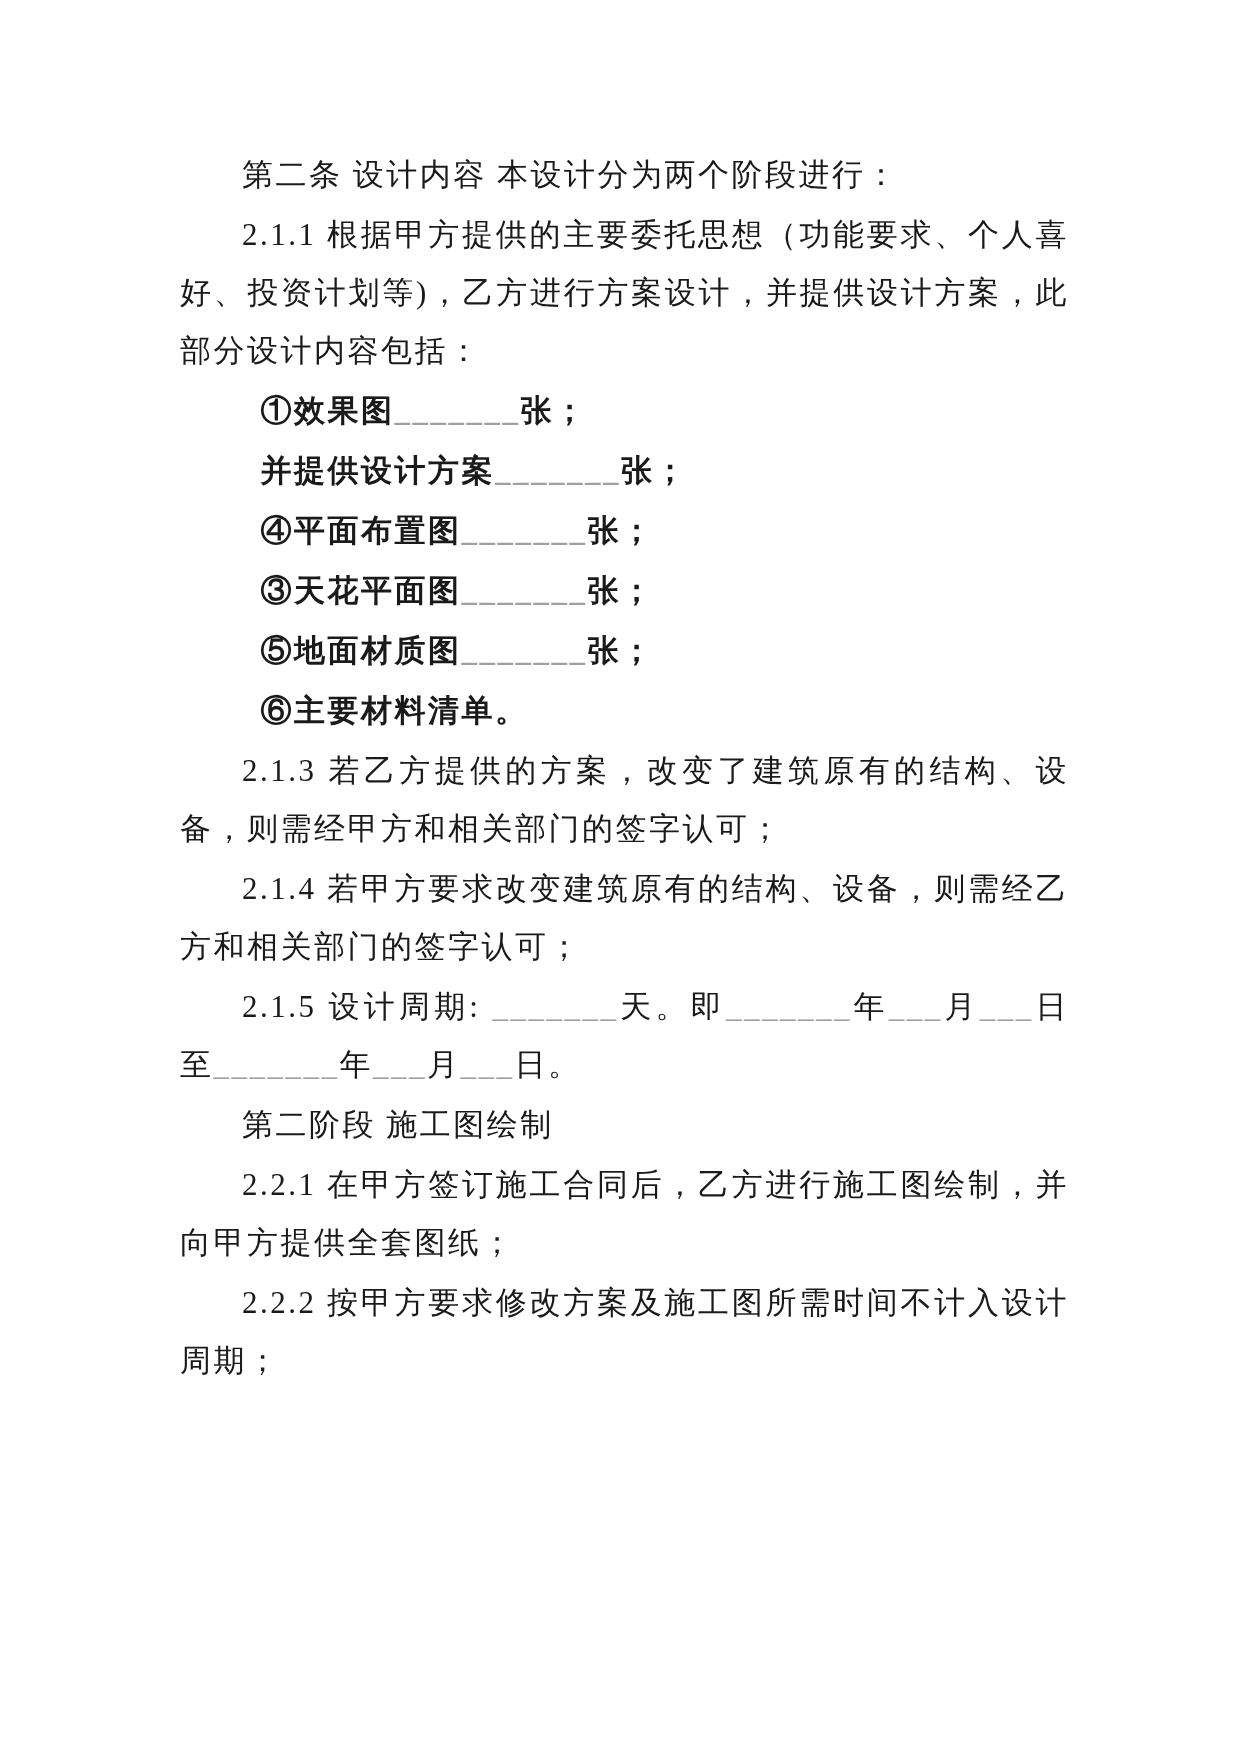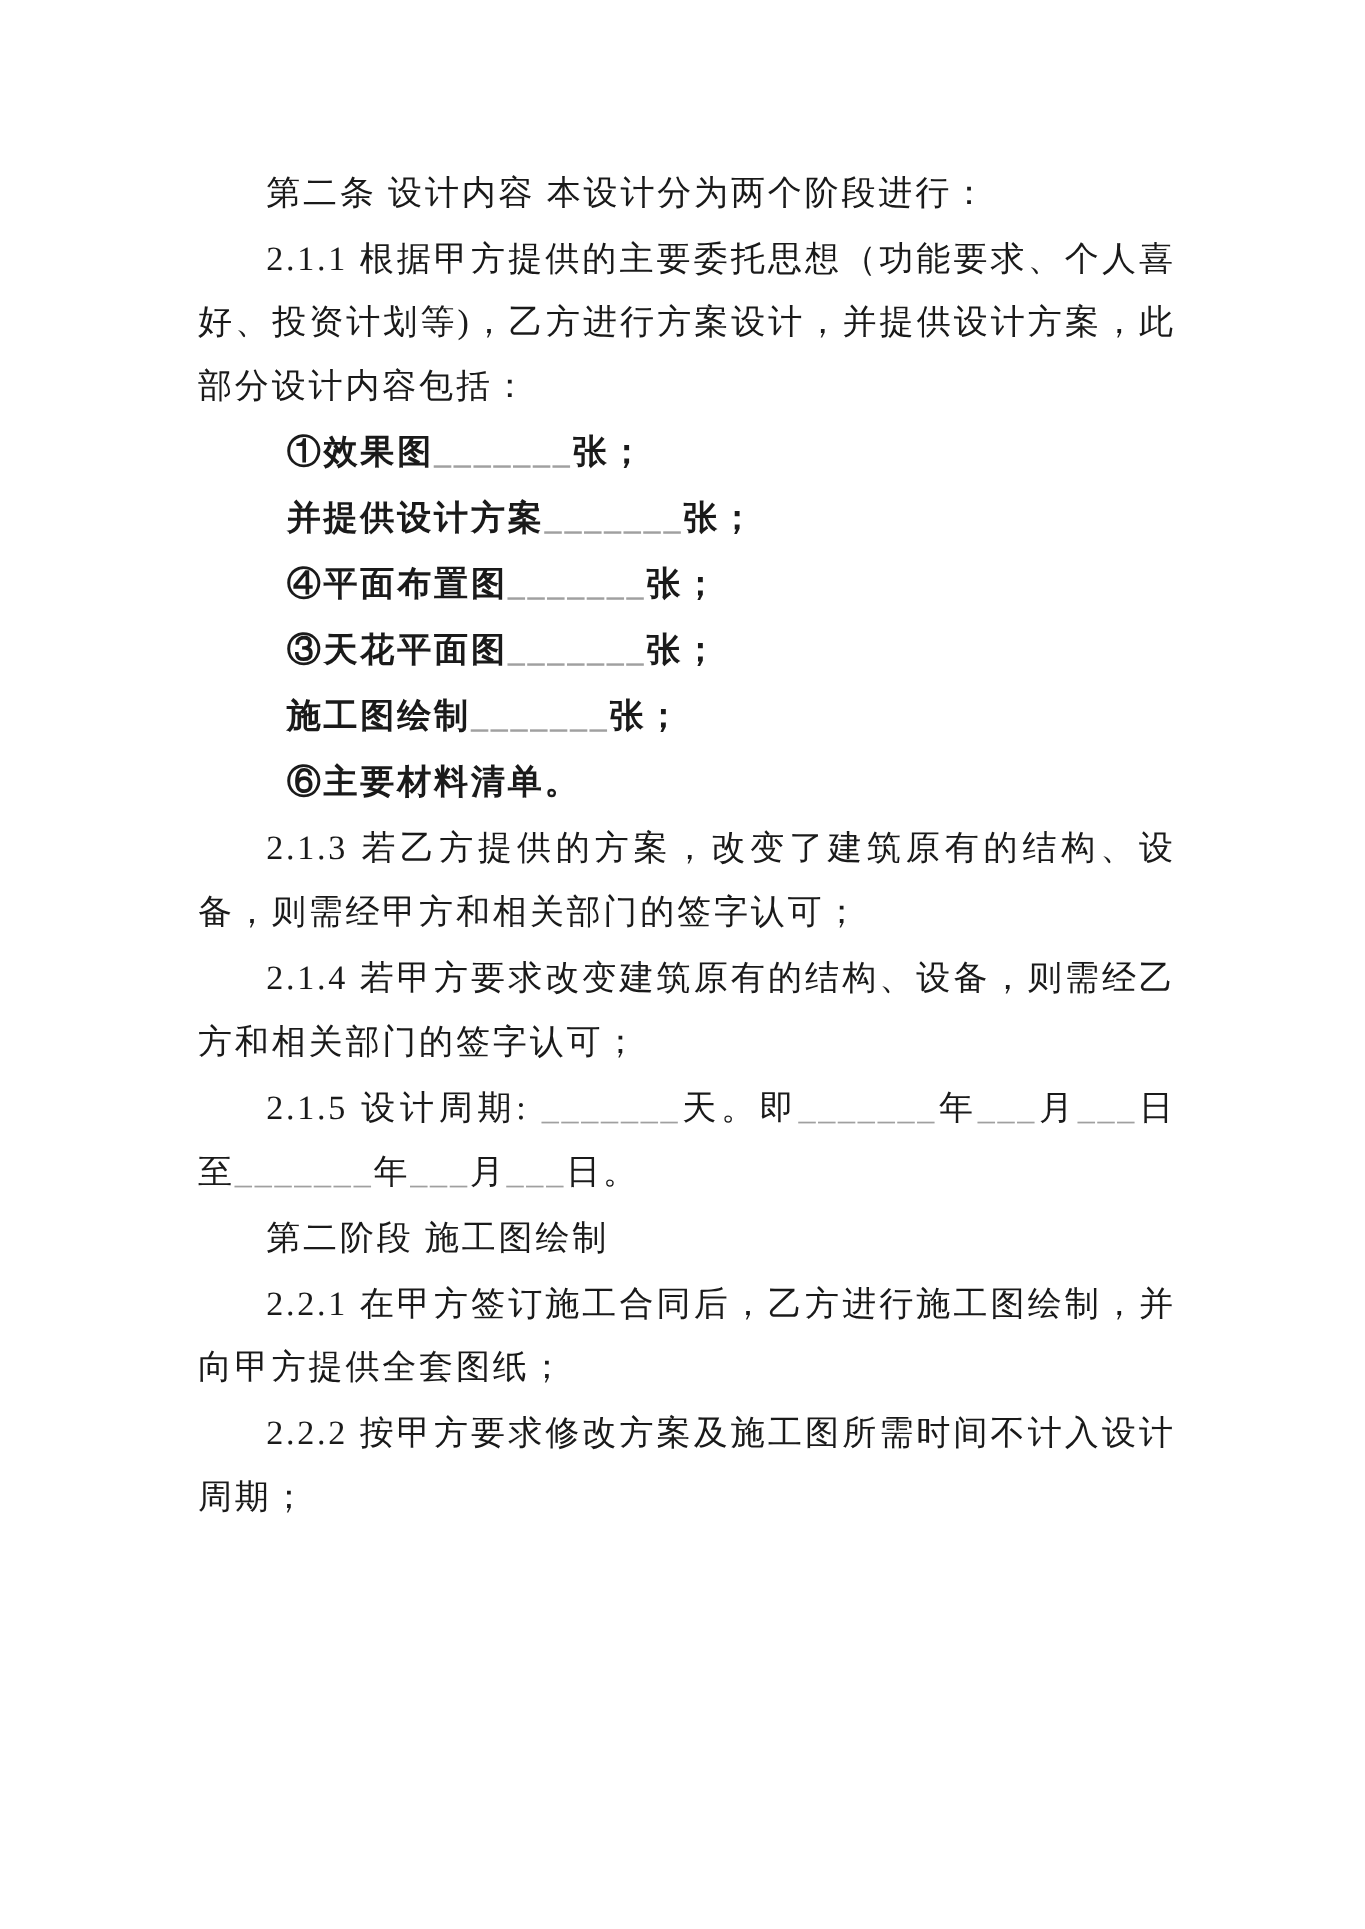--- a/index.html
+++ b/index.html
@@ -32,21 +32,21 @@
 <body>
 
 <div class="page" style="background: rgb(255, 255, 255);">
   <div class="content" id="document-body" style="color: rgb(26, 26, 26);">
       <p class="para"><span class="run">第二条 设计内容 本设计分为两个阶段进行：</span></p>
       <p class="para"><span class="run">2.1.1 根据甲方提供的主要委托思想（功能要求、个人喜好、投资计划等)，乙方进行方案设计，并提供设计方案，此部分设计内容包括：</span></p>
       <p class="para item"><span class="run">①效果图</span><span class="blank" style="color: rgb(160, 160, 160);">_______</span><span class="run">张；</span></p>
       <p class="para item"><span class="run">并提供设计方案</span><span class="blank" style="color: rgb(160, 160, 160);">_______</span><span class="run">张；</span></p>
       <p class="para item"><span class="run">④平面布置图</span><span class="blank" style="color: rgb(160, 160, 160);">_______</span><span class="run">张；</span></p>
       <p class="para item"><span class="run">③天花平面图</span><span class="blank" style="color: rgb(160, 160, 160);">_______</span><span class="run">张；</span></p>
-      <p class="para item"><span class="run">施工图绘制</span><span class="blank" style="color: rgb(160, 160, 160);">_______</span><span class="run">张；</span></p>
+      <p class="para item"><span class="run">⑤地面材质图</span><span class="blank" style="color: rgb(160, 160, 160);">_______</span><span class="run">张；</span></p>
       <p class="para item"><span class="run">⑥主要材料清单。</span></p>
       <p class="para"><span class="run">2.1.3 若乙方提供的方案，改变了建筑原有的结构、设备，则需经甲方和相关部门的签字认可；</span></p>
       <p class="para"><span class="run">2.1.4 若甲方要求改变建筑原有的结构、设备，则需经乙方和相关部门的签字认可；</span></p>
       <p class="para"><span class="run">2.1.5 设计周期: </span><span class="blank" style="color: rgb(160, 160, 160);">_______</span><span class="run">天。即</span><span class="blank" style="color: rgb(160, 160, 160);">_______</span><span class="run">年</span><span class="blank" style="color: rgb(160, 160, 160);">___</span><span class="run">月</span><span class="blank" style="color: rgb(160, 160, 160);">___</span><span class="run">日至</span><span class="blank" style="color: rgb(160, 160, 160);">_______</span><span class="run">年</span><span class="blank" style="color: rgb(160, 160, 160);">___</span><span class="run">月</span><span class="blank" style="color: rgb(160, 160, 160);">___</span><span class="run">日。</span></p>
       <p class="para"><span class="run">第二阶段 施工图绘制</span></p>
       <p class="para"><span class="run">2.2.1 在甲方签订施工合同后，乙方进行施工图绘制，并向甲方提供全套图纸；</span></p>
       <p class="para"><span class="run">2.2.2 按甲方要求修改方案及施工图所需时间不计入设计周期；</span></p>
     </div>
 </div>
 

